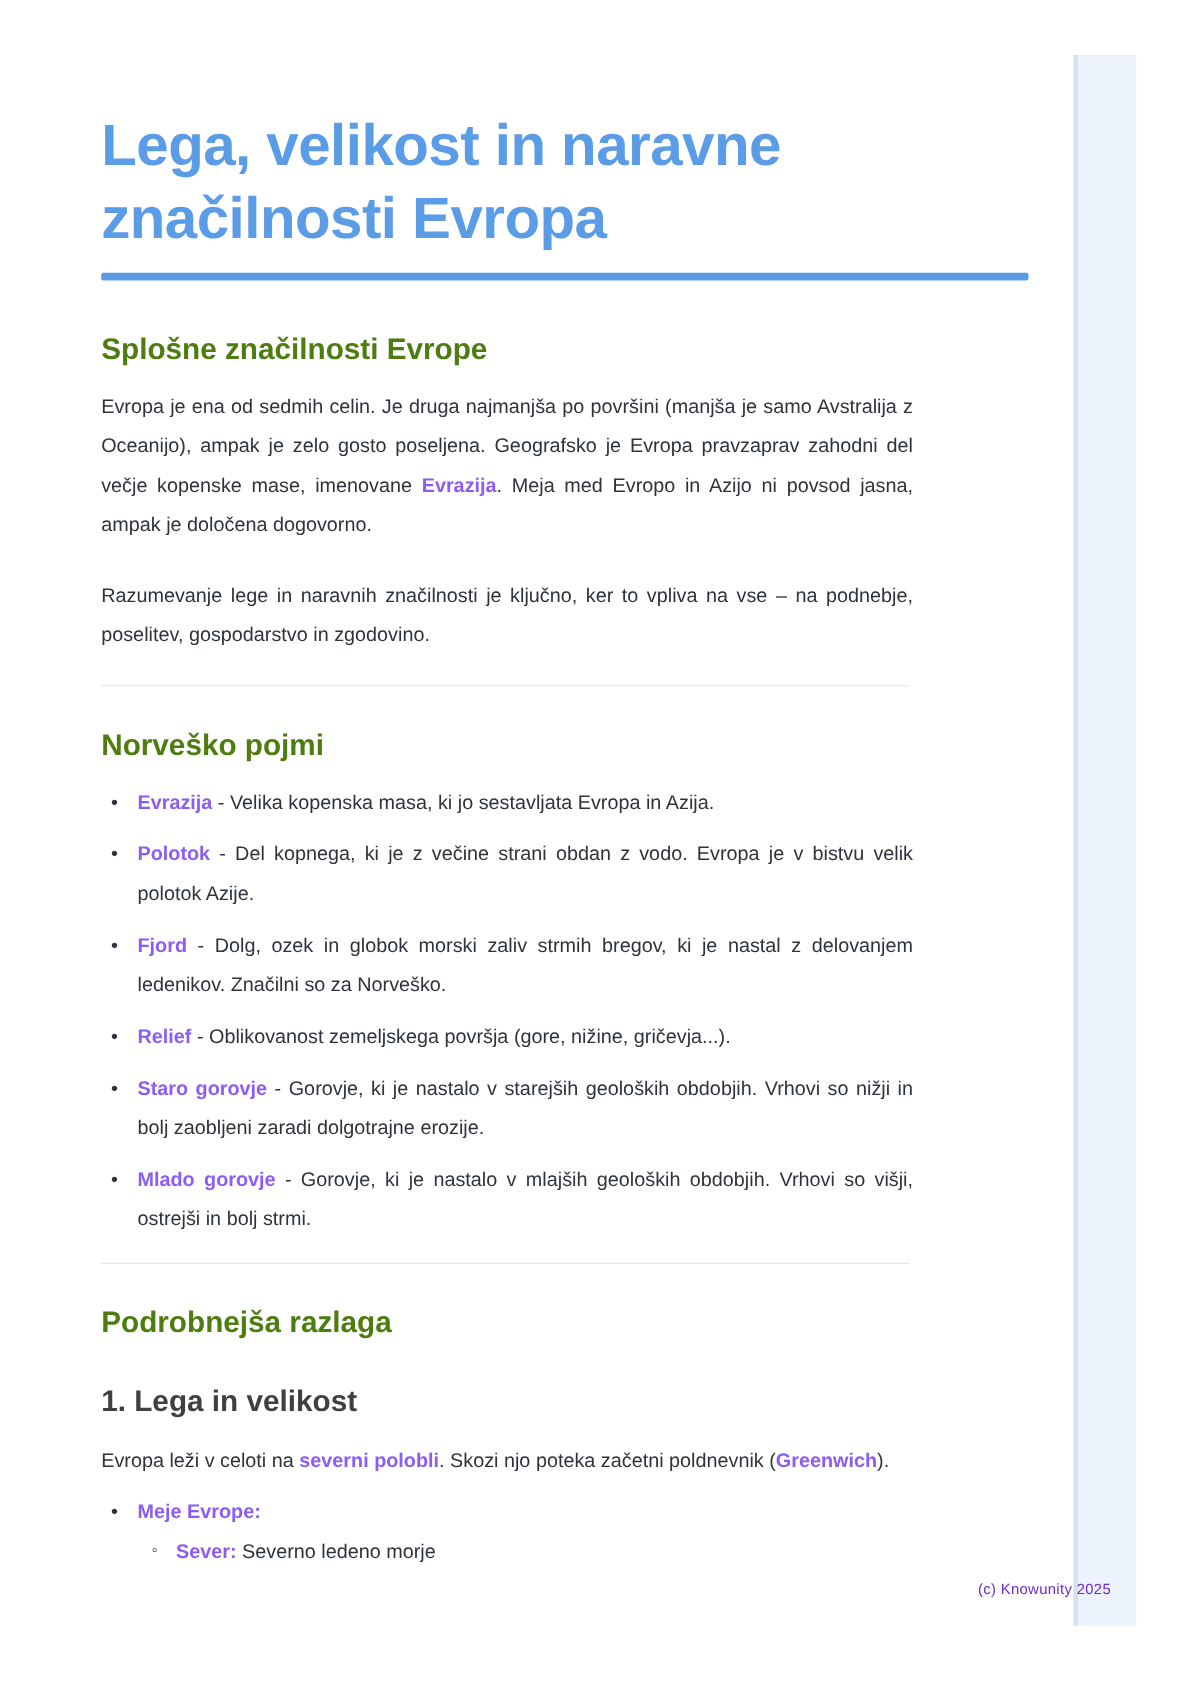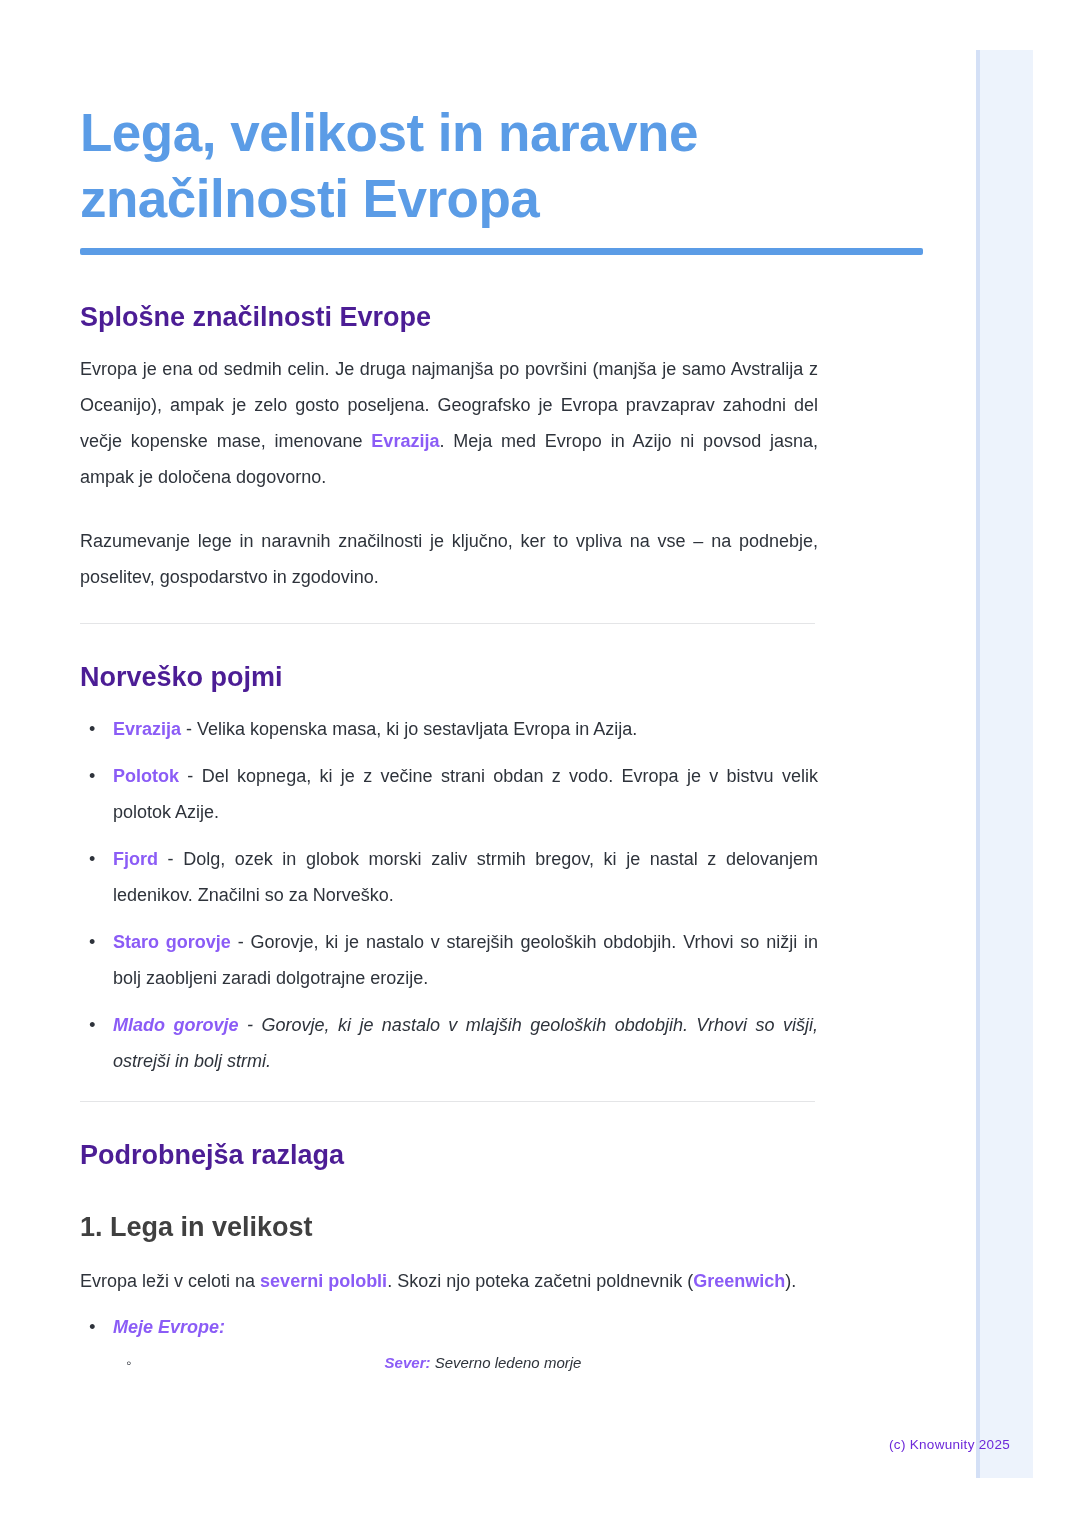--- a/index.html
+++ b/index.html
@@ -15,21 +15,21 @@
     position:absolute;
     left:976px;top:50px;
     width:57px;height:1428px;
     background:#edf3fc;
     border-left:4px solid #d4e0f6;
     box-sizing:border-box;
     z-index:1;
   }
   .content{
     position:absolute;
-    left:80px;top:100px;
+    left:92px;top:100px;
     width:738px;
     z-index:2;
   }
   .page-title{
     font-size:53px;
     line-height:66px;
     font-weight:800;
     letter-spacing:-0.5px;
     color:#5b9ce6;
     margin:0;
@@ -38,21 +38,21 @@
   .title-rule{
     width:843px;height:7px;
     background:#5b9ce6;
     border-radius:2px;
     margin-top:16px;
   }
   h2{
     font-size:27px;
     line-height:32px;
     font-weight:700;
-    color:#4c1d95;
+    color:#4d7c0f;
     margin:0;
   }
   .h2-general{margin:46px 0 18px;}
   .h2-section{margin:37px 0 18px;}
   h3{
     font-size:27px;
     line-height:28px;
     font-weight:700;
     color:#404040;
     margin:42px 0 22px;
@@ -76,37 +76,37 @@
   }
   li.kt-item{
     position:relative;
     padding-left:33px;
     font-size:18px;
     line-height:36px;
     text-align:justify;
     color:#2e333b;
     margin-bottom:11px;
   }
-  li.kt-item:last-child{margin-bottom:0;font-style:italic;}
+  li.kt-item:last-child{margin-bottom:0;}
   .marker{
     position:absolute;
     left:9px;top:0;
     color:#2e333b;
   }
   .marker.dot::before{content:"\2022";}
   ul.sub-list{
     list-style:none;
     margin:0;padding:0;
   }
   li.sub-item{
     position:relative;
     padding-left:35px;
-    font-size:15px;
+    font-size:18px;
     line-height:36px;
-    text-align:center;
+    text-align:left;
     color:#2e333b;
   }
   li.sub-item .marker{left:13px;font-size:15px;}
   .marker.circle::before{content:"\25E6";}
   strong{font-weight:700;color:#8b5cf6;}
   .watermark{
     position:absolute;
     top:1437px;
     right:70px;
     font-size:13.5px;
@@ -136,20 +136,21 @@
   <p class="body">Razumevanje lege in naravnih značilnosti je ključno, ker to vpliva na vse – na podnebje, poselitev, gospodarstvo in zgodovino.</p>
 
   <div class="divider"></div>
 
   <h2 class="h2-section">Norveško pojmi</h2>
 
   <ul class="kt-list">
     <li class="kt-item"><span class="marker dot"></span><strong>Evrazija</strong><span> - </span><span>Velika kopenska masa, ki jo sestavljata Evropa in Azija.</span></li>
     <li class="kt-item"><span class="marker dot"></span><strong>Polotok</strong><span> - </span><span>Del kopnega, ki je z večine strani obdan z vodo. Evropa je v bistvu velik polotok Azije.</span></li>
     <li class="kt-item"><span class="marker dot"></span><strong>Fjord</strong><span> - </span><span>Dolg, ozek in globok morski zaliv strmih bregov, ki je nastal z delovanjem ledenikov. Značilni so za Norveško.</span></li>
+    <li class="kt-item"><span class="marker dot"></span><strong>Relief</strong><span> - </span><span>Oblikovanost zemeljskega površja (gore, nižine, gričevja...).</span></li>
     <li class="kt-item"><span class="marker dot"></span><strong>Staro gorovje</strong><span> - </span><span>Gorovje, ki je nastalo v starejših geoloških obdobjih. Vrhovi so nižji in bolj zaobljeni zaradi dolgotrajne erozije.</span></li>
     <li class="kt-item"><span class="marker dot"></span><strong>Mlado gorovje</strong><span> - </span><span>Gorovje, ki je nastalo v mlajših geoloških obdobjih. Vrhovi so višji, ostrejši in bolj strmi.</span></li>
   </ul>
 
   <div class="divider"></div>
 
   <h2 class="h2-section">Podrobnejša razlaga</h2>
 
   <h3>1. Lega in velikost</h3>
 

